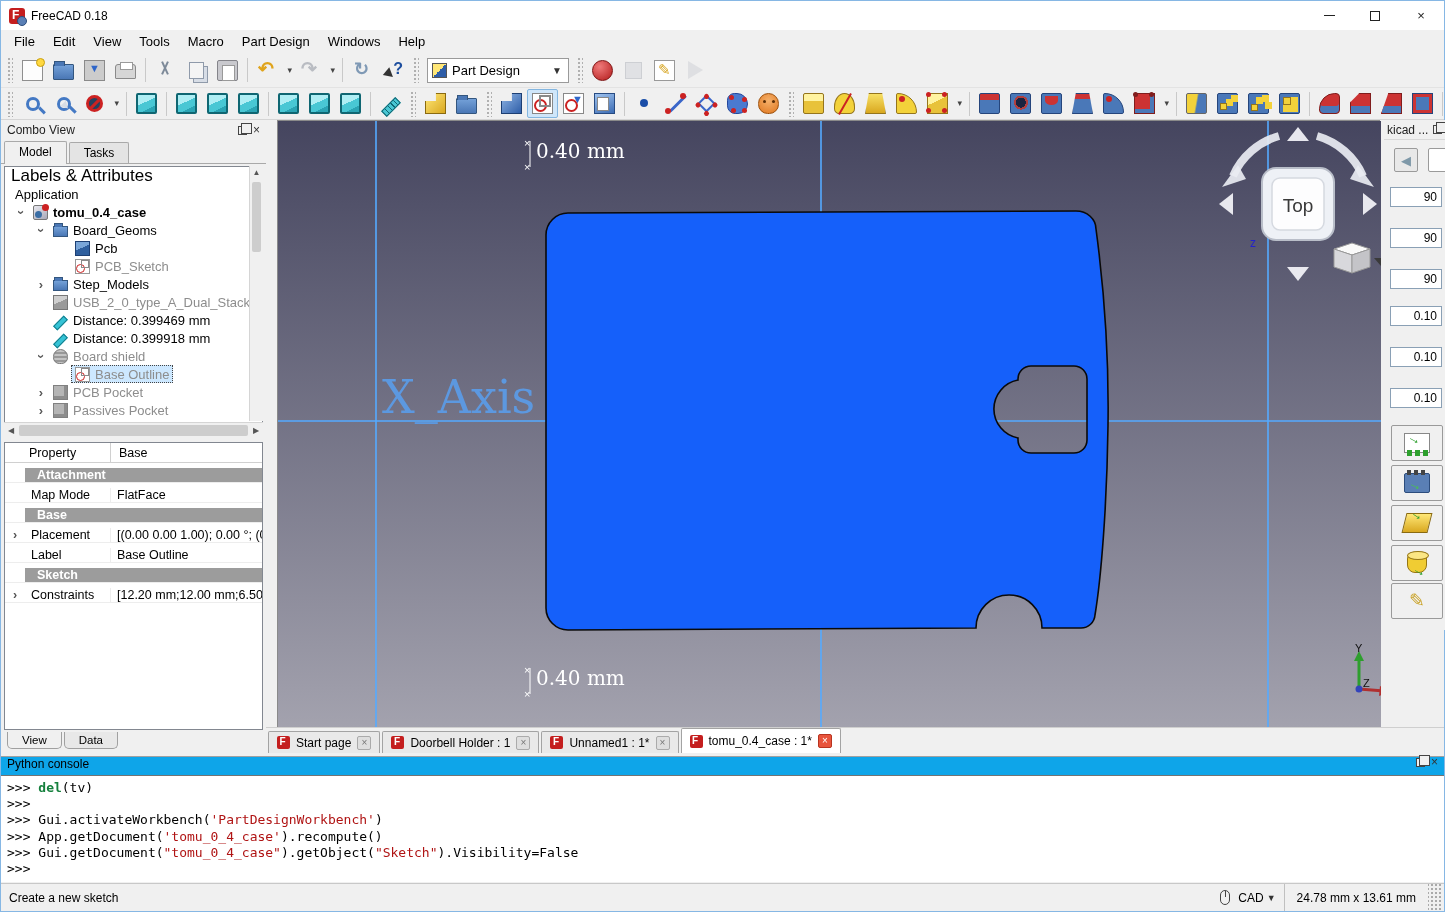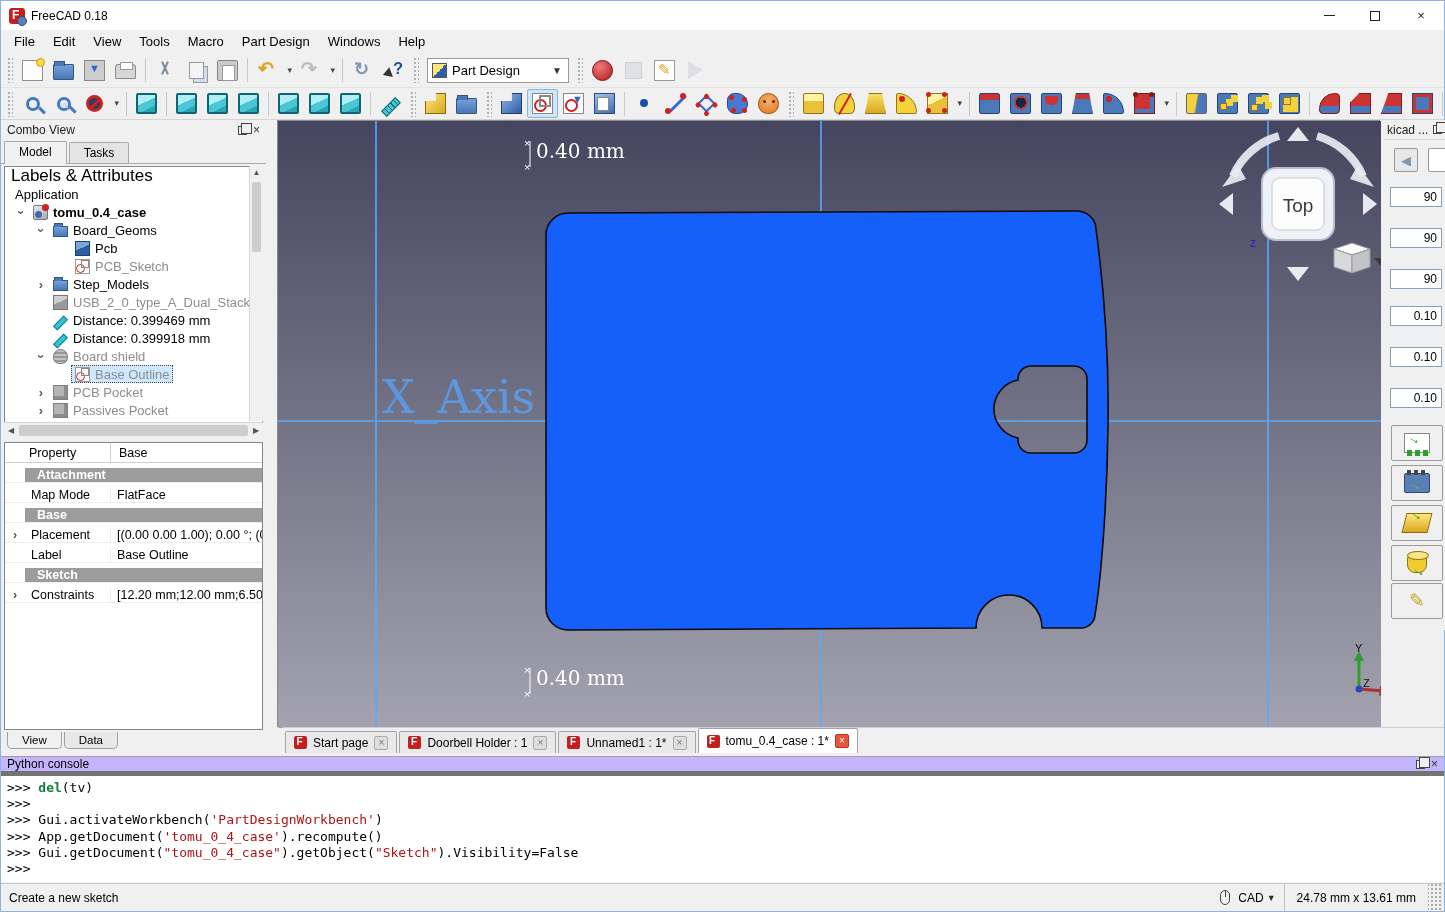--- a/index.html
+++ b/index.html
@@ -193,30 +193,30 @@
   .k-ic{background:#5a7fb5;border:1px solid #2d4d7d;border-radius:2px}
   .k-ic::before{content:"";position:absolute;left:2px;top:-4px;width:4px;height:5px;background:#444;box-shadow:7px 0 0 #444,14px 0 0 #444}
   .k-ic::after{content:"→";position:absolute;left:4px;top:2px;color:#49c749;font-weight:bold;font-size:14px;transform:rotate(24deg)}
   .k-board{background:linear-gradient(#ffe777,#d9a820);border:1px solid #8a6a10;transform:skewX(-14deg)}
   .k-board::after{content:"→";position:absolute;left:4px;top:-8px;color:#2ea02e;font-weight:bold;font-size:14px;transform:rotate(30deg)}
   .k-db{background:#f0cc33;border:1px solid #967614;border-radius:6px 6px 8px 8px;width:20px;margin:0 auto}
   .k-db::before{content:"";position:absolute;left:-1px;top:-3px;width:20px;height:7px;background:#fbe684;border:1px solid #967614;border-radius:50%}
   .k-db::after{content:"→";position:absolute;left:5px;top:8px;color:#2ea02e;font-weight:bold;font-size:14px;transform:rotate(28deg)}
   .k-pencil::after{content:"✎";position:absolute;left:5px;top:-2px;font-size:19px;color:#c9a227}
   
-  #tabbar{position:absolute;left:283px;top:727px;right:1px;height:26px;background:#f0f0f0;display:flex;align-items:flex-end;padding-left:2px;border-top:1px solid #cfcfcf}
+  #tabbar{position:absolute;left:266px;top:727px;right:1px;height:26px;background:#f0f0f0;display:flex;align-items:flex-end;padding-left:2px;border-top:1px solid #cfcfcf}
   .dtab{display:flex;align-items:center;gap:6px;height:22px;padding:0 8px;background:#e9e9e9;border:1px solid #a3a3a3;border-bottom:none;margin-right:2px;font-size:12px;border-radius:2px 2px 0 0}
   .dtab.active{background:#fff;height:25px}
   .dico{width:13px;height:13px;background:#c41e1e;border-radius:2px;position:relative;flex:none}
   .dico::after{content:"F";position:absolute;left:2.5px;top:0px;color:#fff;font-weight:bold;font-size:10px}
   .dclose{width:14px;height:14px;background:#dedede;border:1px solid #aaa;border-radius:2px;color:#777;font-size:10px;line-height:12px;text-align:center;flex:none}
   .dtab.active .dclose{background:#e8543c;border-color:#b83420;color:#fff}
   
   #console{position:absolute;left:1px;right:1px;top:756px;height:126px;background:#fff;border-top:1px solid #a0a0a0}
-  #console-head{height:19px;background:#c4b5fd;display:flex;align-items:center;padding:0 6px;font-size:12px;border-bottom:5px solid #737373}
+  #console-head{height:19px;background:#0ea5e9;display:flex;align-items:flex-start;padding:0 6px;font-size:12px;border-bottom:1px solid #737373}
   #console-body{padding:4px 6px;font-family:"DejaVu Sans Mono",monospace;font-size:13px;line-height:16.2px}
   .py-p{color:#000}
   .py-k{color:#15803d;font-weight:bold}
   .py-s{color:#b01414}
   
   #statusbar{position:absolute;left:1px;right:1px;bottom:1px;height:28px;background:#f0f0f0;border-top:1px solid #c8c8c8;display:flex;align-items:center}
   #status-msg{padding-left:8px;font-size:12px}
   #status-right{margin-left:auto;display:flex;align-items:center;height:100%}
   .mouse-ico{width:10px;height:15px;border:1px solid #444;border-radius:5px;position:relative;margin-right:5px}
   .mouse-ico::after{content:"";position:absolute;left:4px;top:0;width:1px;height:6px;background:#444}

